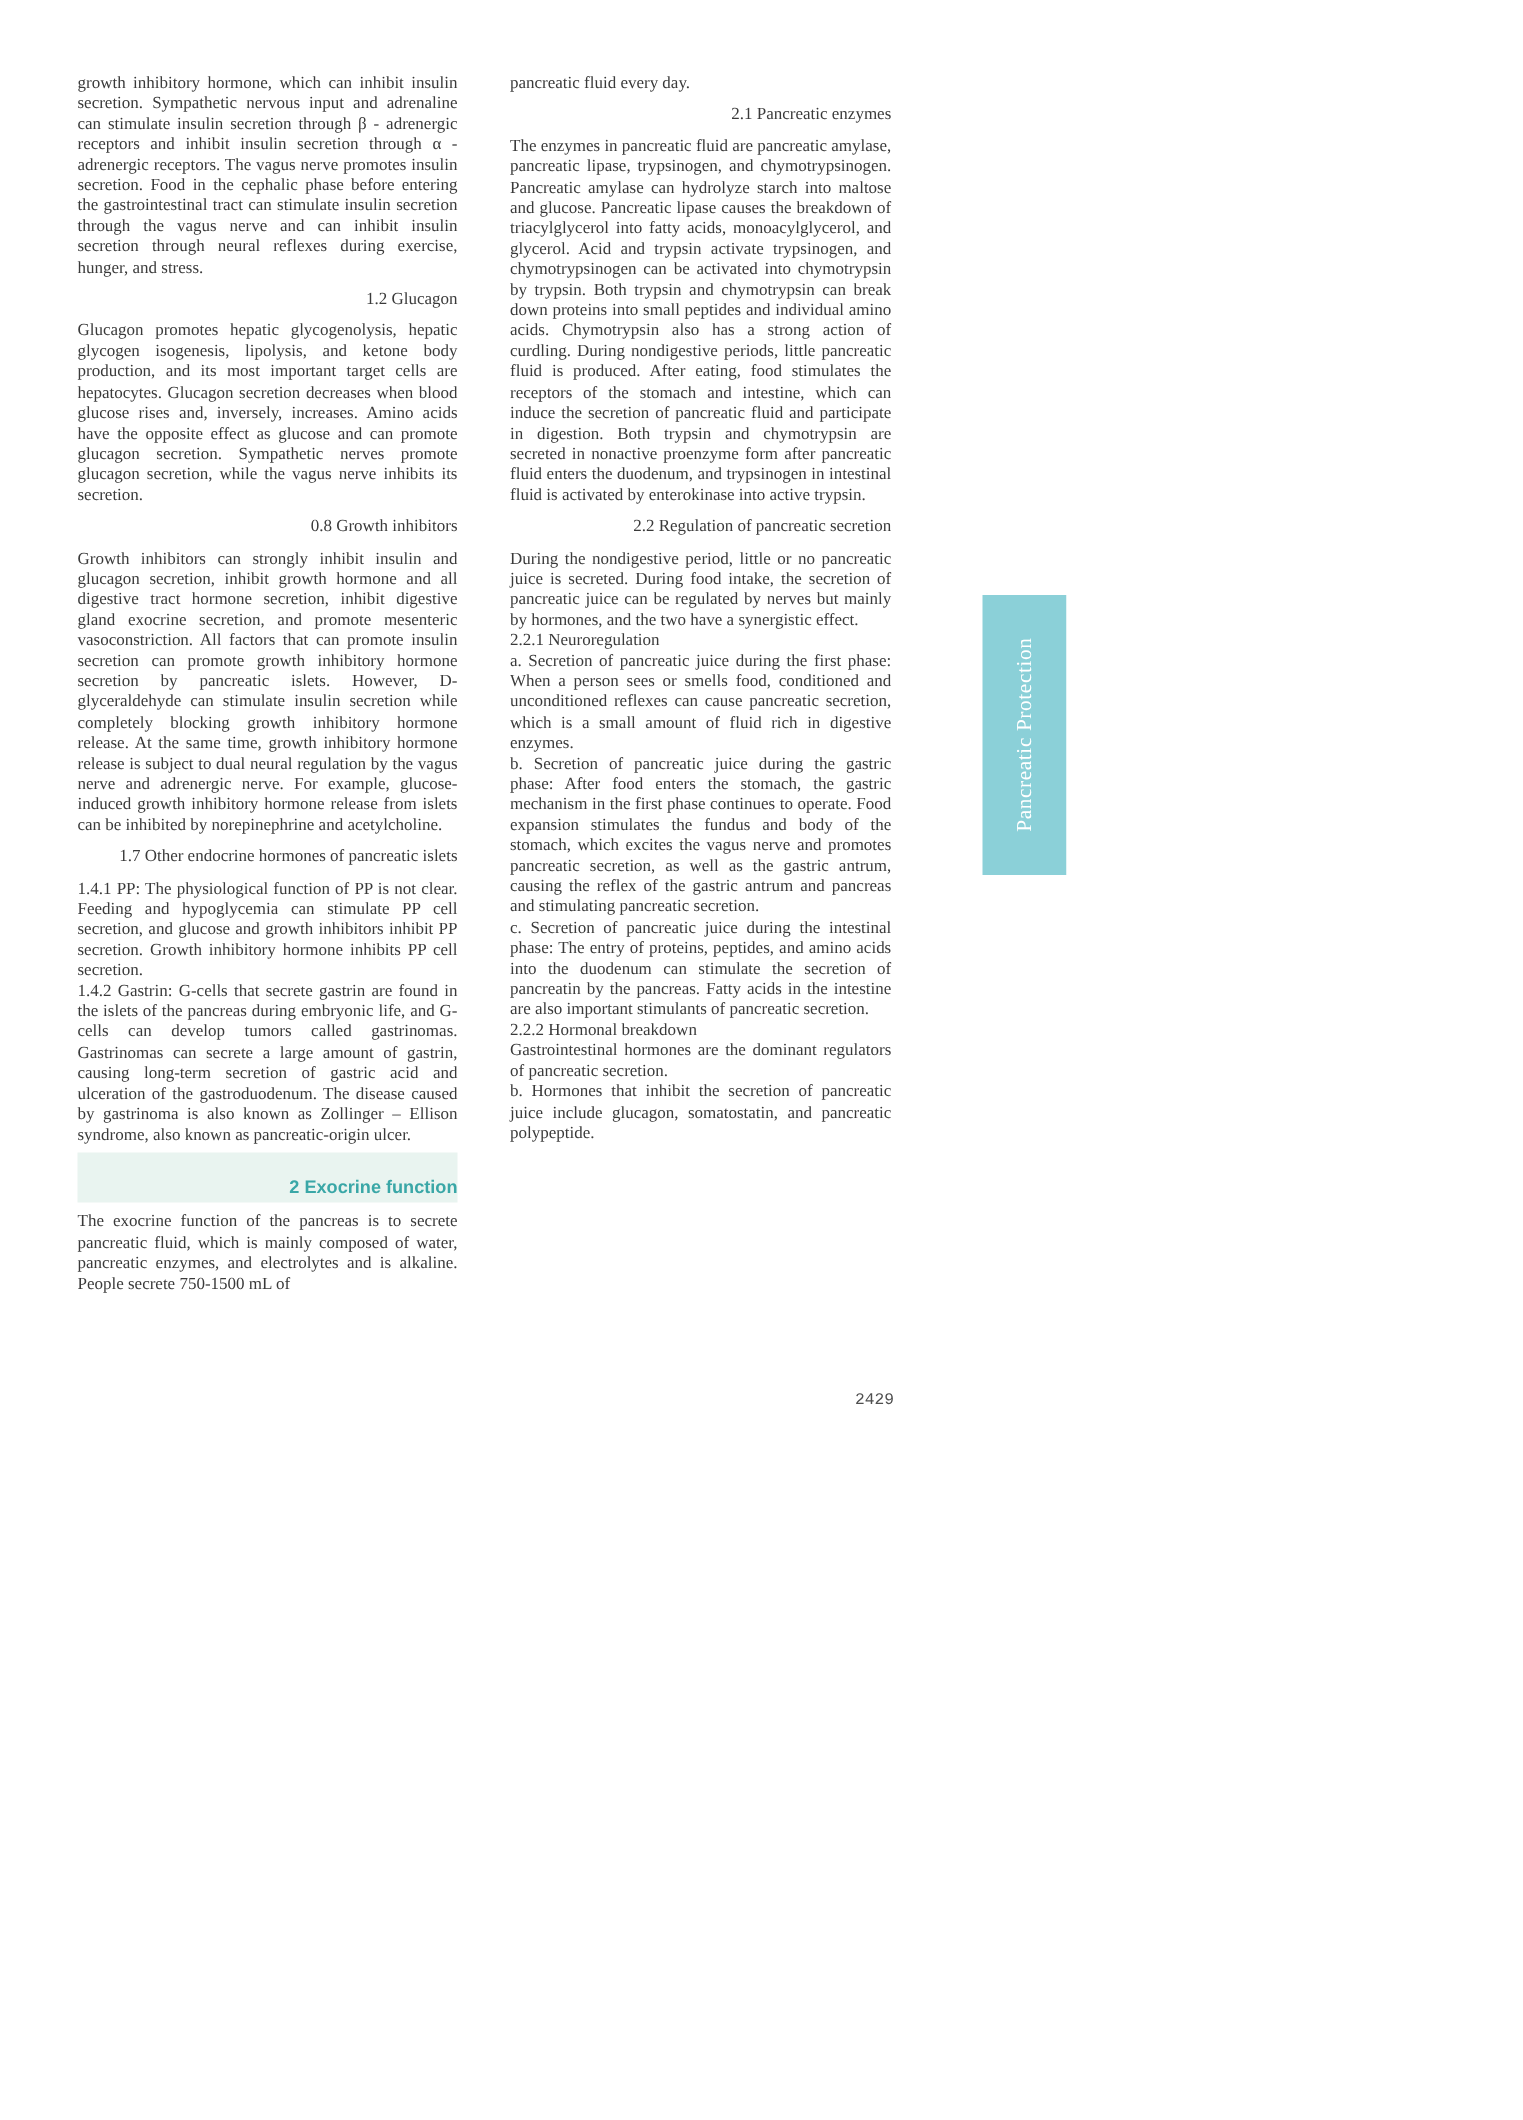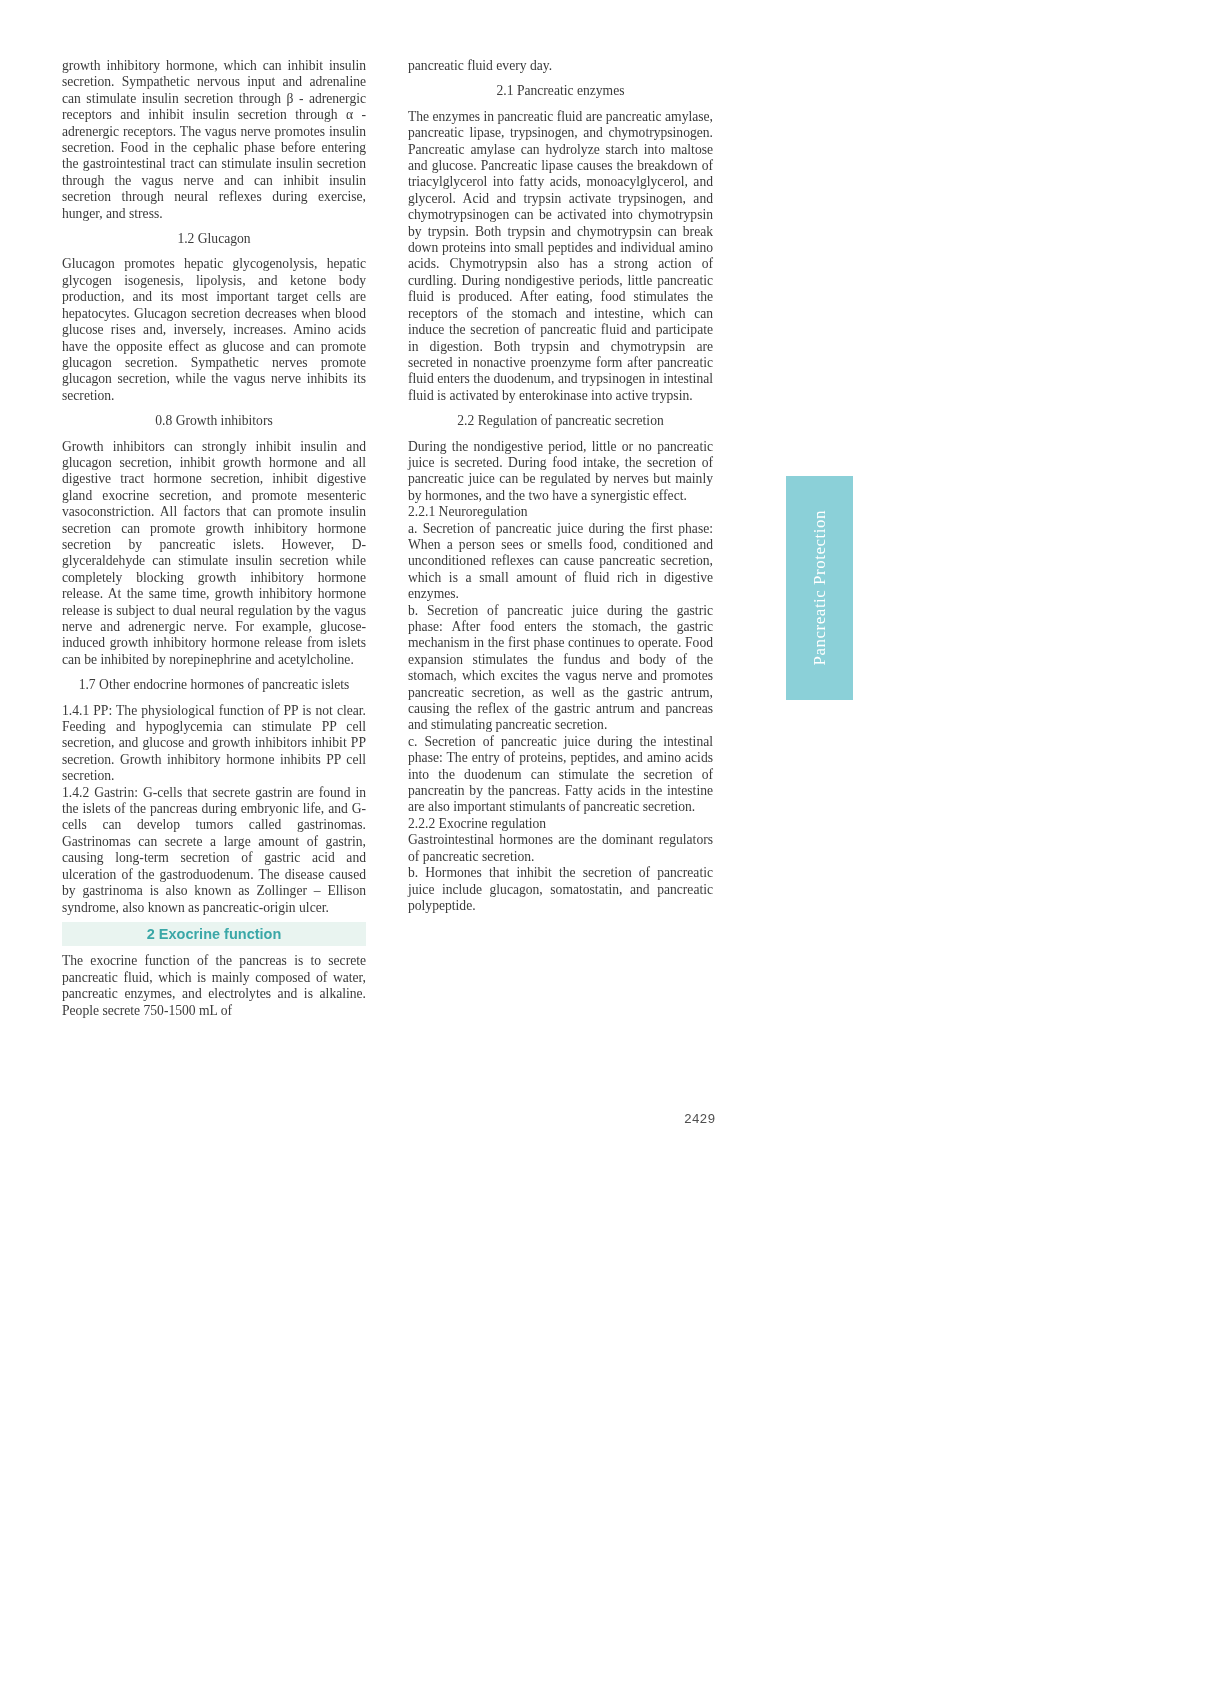--- a/index.html
+++ b/index.html
@@ -13,25 +13,25 @@
   .page { position: absolute; inset: 0; }
   .col {
     position: absolute; top: 58px;
     font-size: 13.6px; line-height: 16.4px;
     text-align: justify;
     color: #3a3a3a;
   }
   .col-left  { left: 62px;  width: 304px; }
   .col-right { left: 408px; width: 305px; }
   .blk-p { margin: 0; }
-  .blk-h { margin: 9px 0 9px 0; text-align: center; }
+  .blk-h { margin: 9px 0 9px 0; text-align: right; }
   .blk-banner {
     margin: 6px 0 7px 0;
-    padding: 4px 0 4px 0;
-    text-align: center;
+    padding: 20px 0 4px 0;
+    text-align: right;
     font-family: "Liberation Sans", sans-serif;
     font-weight: bold;
     font-size: 14.5px;
     color: var(--accent-teal, #3aa7a7);
     background: var(--banner-bg, #e9f4f0);
   }
   .side-tab {
     position: absolute;
     left: 786px; top: 476px;
     width: 67px; height: 224px;
@@ -74,21 +74,21 @@
   <div class="col col-right">
       <div class="blk-p">pancreatic fluid every day.</div>
       <div class="blk-h">2.1 Pancreatic enzymes</div>
       <div class="blk-p">The enzymes in pancreatic fluid are pancreatic amylase, pancreatic lipase, trypsinogen, and chymotrypsinogen. Pancreatic amylase can hydrolyze starch into maltose and glucose. Pancreatic lipase causes the breakdown of triacylglycerol into fatty acids, monoacylglycerol, and glycerol. Acid and trypsin activate trypsinogen, and chymotrypsinogen can be activated into chymotrypsin by trypsin. Both trypsin and chymotrypsin can break down proteins into small peptides and individual amino acids. Chymotrypsin also has a strong action of curdling. During nondigestive periods, little pancreatic fluid is produced. After eating, food stimulates the receptors of the stomach and intestine, which can induce the secretion of pancreatic fluid and participate in digestion. Both trypsin and chymotrypsin are secreted in nonactive proenzyme form after pancreatic fluid enters the duodenum, and trypsinogen in intestinal fluid is activated by enterokinase into active trypsin.</div>
       <div class="blk-h">2.2 Regulation of pancreatic secretion</div>
       <div class="blk-p">During the nondigestive period, little or no pancreatic juice is secreted. During food intake, the secretion of pancreatic juice can be regulated by nerves but mainly by hormones, and the two have a synergistic effect.</div>
       <div class="blk-p">2.2.1 Neuroregulation</div>
       <div class="blk-p">a. Secretion of pancreatic juice during the first phase: When a person sees or smells food, conditioned and unconditioned reflexes can cause pancreatic secretion, which is a small amount of fluid rich in digestive enzymes.</div>
       <div class="blk-p">b. Secretion of pancreatic juice during the gastric phase: After food enters the stomach, the gastric mechanism in the first phase continues to operate. Food expansion stimulates the fundus and body of the stomach, which excites the vagus nerve and promotes pancreatic secretion, as well as the gastric antrum, causing the reflex of the gastric antrum and pancreas and stimulating pancreatic secretion.</div>
       <div class="blk-p">c. Secretion of pancreatic juice during the intestinal phase: The entry of proteins, peptides, and amino acids into the duodenum can stimulate the secretion of pancreatin by the pancreas. Fatty acids in the intestine are also important stimulants of pancreatic secretion.</div>
-      <div class="blk-p">2.2.2 Exocrine regulation</div>
+      <div class="blk-p">2.2.2 Hormonal breakdown</div>
       <div class="blk-p">Gastrointestinal hormones are the dominant regulators of pancreatic secretion.</div>
       <div class="blk-p">b. Hormones that inhibit the secretion of pancreatic juice include glucagon, somatostatin, and pancreatic polypeptide.</div>
     </div>
   <div class="side-tab">
     <span class="side-tab-label">Pancreatic Protection</span>
   </div>
   <div class="page-number">2429</div>
 </div>
 
 </body></html>

